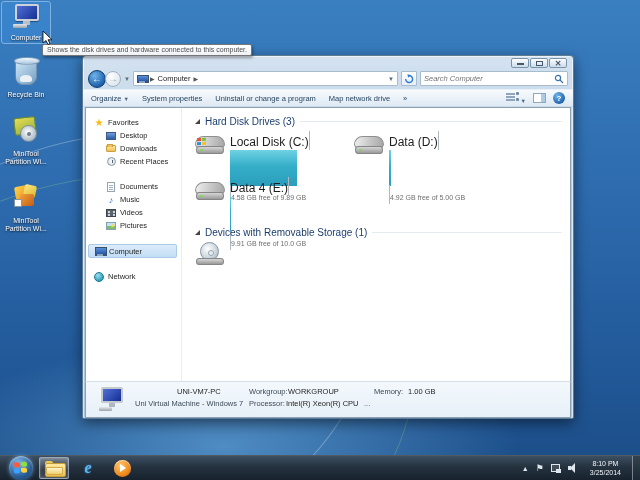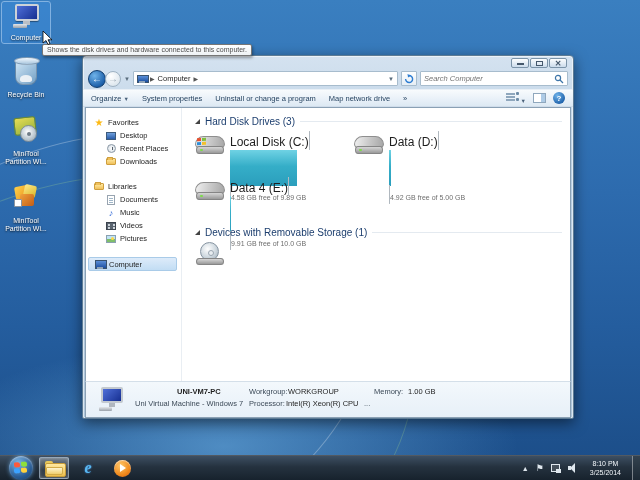--- a/index.html
+++ b/index.html
@@ -130,21 +130,21 @@
   .cd-tile .tname { margin:0; }
 
   
   .details { flex:0 0 37px; margin:0 2px; background:linear-gradient(#f3f8fc,#e7f0f8); border:1px solid #8aa0b4; border-top:1px solid #d4dfe9; position:relative; font-size:7.5px; color:#3c4a58; }
   .dmon { position:absolute; left:12px; top:5px; width:28px; height:26px; }
   .dmon .scr { position:absolute; left:3px; top:0; width:22px; height:16px; background:linear-gradient(135deg,#4f6fd8,#162f91); border:2px solid #c3c9cf; border-radius:2px; }
   .dmon .std { position:absolute; left:11px; top:16px; width:6px; height:4px; background:#b0b7bf; }
   .dmon .base { position:absolute; left:1px; top:20px; width:13px; height:4px; background:linear-gradient(#e4e7ea,#9aa2ab); border-radius:1px; }
   .dt { position:absolute; white-space:nowrap; }
   .dt.b { color:#1e1e1e; }
-  .dt.name { font-weight:bold; color:#1e1e1e;padding-left:42px; }
+  .dt.name { font-weight:normal; color:#1e1e1e;padding-left:42px; }
 
   
   .taskbar { position:absolute; left:0; bottom:0; width:640px; height:25px; z-index:10;
     background:linear-gradient(#3d4f62,#25323f 45%,#17222d); border-top:1px solid rgba(255,255,255,.25); display:flex; align-items:center; }
   .orb { width:24px; height:24px; border-radius:50%; margin:0 6px 0 9px; position:relative;
     background:radial-gradient(circle at 38% 30%, #7fb8e8, #2a5d96 60%, #123least); background:radial-gradient(circle at 38% 30%, #7fb8e8, #2a5d96 60%, #12395e); box-shadow:0 0 4px rgba(120,190,255,.6), inset 0 1px 2px rgba(255,255,255,.5); }
   .orb .fl { position:absolute; left:5px; top:6px; width:13px; height:12px; display:grid; grid-template-columns:6px 6px; grid-template-rows:5px 5px; gap:1px; transform:skewY(-6deg); }
   .orb .fl i { border-radius:1px 3px 1px 3px; }
   .orb .fl i:nth-child(1){background:#ff5a3c;} .orb .fl i:nth-child(2){background:#8ee03c;}
   .orb .fl i:nth-child(3){background:#3ca2ff;} .orb .fl i:nth-child(4){background:#ffd23c;}
@@ -261,67 +261,67 @@
         <span>Favorites</span>
       </div>
       <div class="srow child">
         <span class="si">
             <span class="si-desktop"></span>
           </span>
         <span>Desktop</span>
       </div>
       <div class="srow child">
         <span class="si">
+            <span class="si-folder"></span>
+          </span>
+        <span>Downloads</span>
+      </div>
+      <div class="srow child">
+        <span class="si">
             <span class="si-clock"></span>
           </span>
         <span>Recent Places</span>
       </div>
-      <div class="srow child">
-        <span class="si">
-            <span class="si-folder"></span>
-          </span>
-        <span>Downloads</span>
+      <div class="sgap"></div>
+      <div class="srow child">
+        <span class="si">
+            <span class="si-doc"></span>
+          </span>
+        <span>Documents</span>
+      </div>
+      <div class="srow child">
+        <span class="si si-music">♪</span>
+        <span>Music</span>
+      </div>
+      <div class="srow child">
+        <span class="si">
+            <span class="si-video"></span>
+          </span>
+        <span>Videos</span>
+      </div>
+      <div class="srow child">
+        <span class="si">
+            <span class="si-pic"></span>
+          </span>
+        <span>Pictures</span>
+      </div>
+      <div class="sgap"></div>
+      <div class="srow sel">
+        <span class="si">
+            <span class="si-pc"></span>
+          </span>
+        <span>Computer</span>
       </div>
       <div class="sgap"></div>
       <div class="srow">
         <span class="si">
-            <span class="si-folder"></span>
-          </span>
-        <span>Libraries</span>
-      </div>
-      <div class="srow child">
-        <span class="si">
-            <span class="si-doc"></span>
-          </span>
-        <span>Documents</span>
-      </div>
-      <div class="srow child">
-        <span class="si si-music">♪</span>
-        <span>Music</span>
-      </div>
-      <div class="srow child">
-        <span class="si">
-            <span class="si-video"></span>
-          </span>
-        <span>Videos</span>
-      </div>
-      <div class="srow child">
-        <span class="si">
-            <span class="si-pic"></span>
-          </span>
-        <span>Pictures</span>
-      </div>
-      <div class="sgap"></div>
-      <div class="srow sel">
-        <span class="si">
-            <span class="si-pc"></span>
-          </span>
-        <span>Computer</span>
-      </div>
-      <div class="sgap"></div>
+            <span class="si-net"></span>
+          </span>
+        <span>Network</span>
+      </div>
     </div>
 
     <div class="content">
       <div class="sechead">
         <span class="sec-arrow"></span>
         <span class="sec-title">Hard Disk Drives (3)</span>
         <span class="sec-line"></span>
       </div>
       <div class="tiles">
         <div class="tile">

